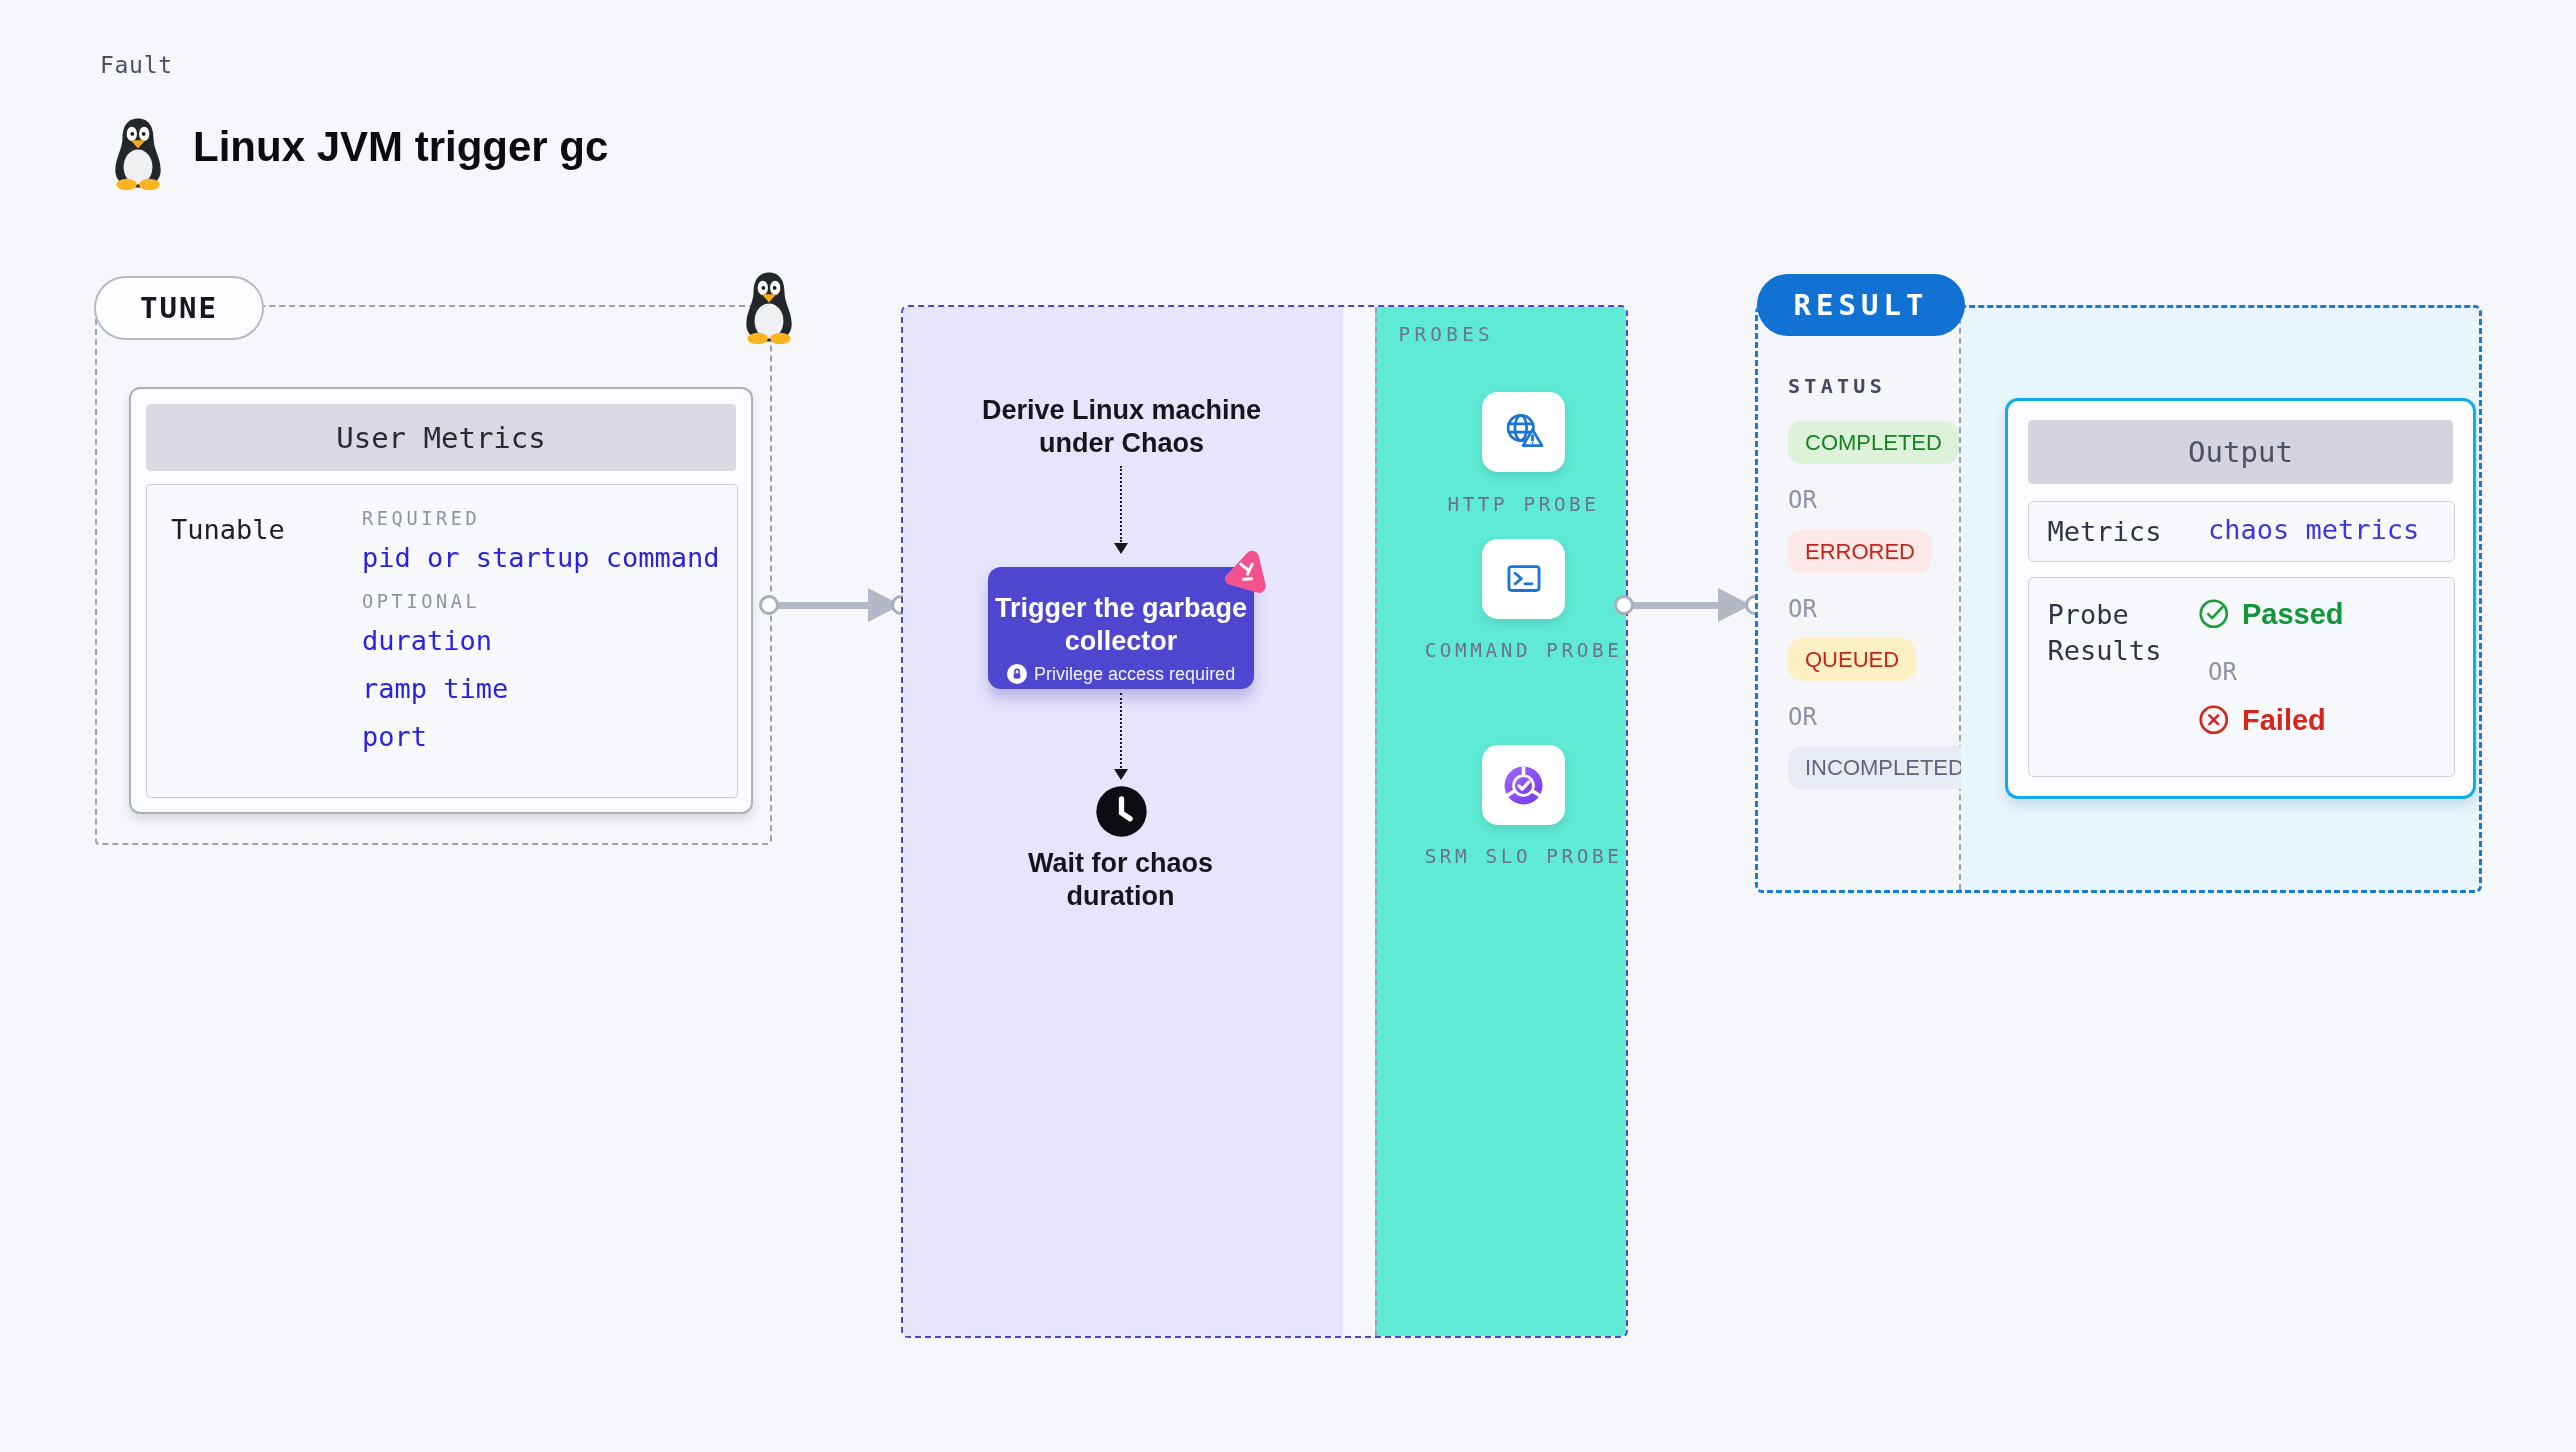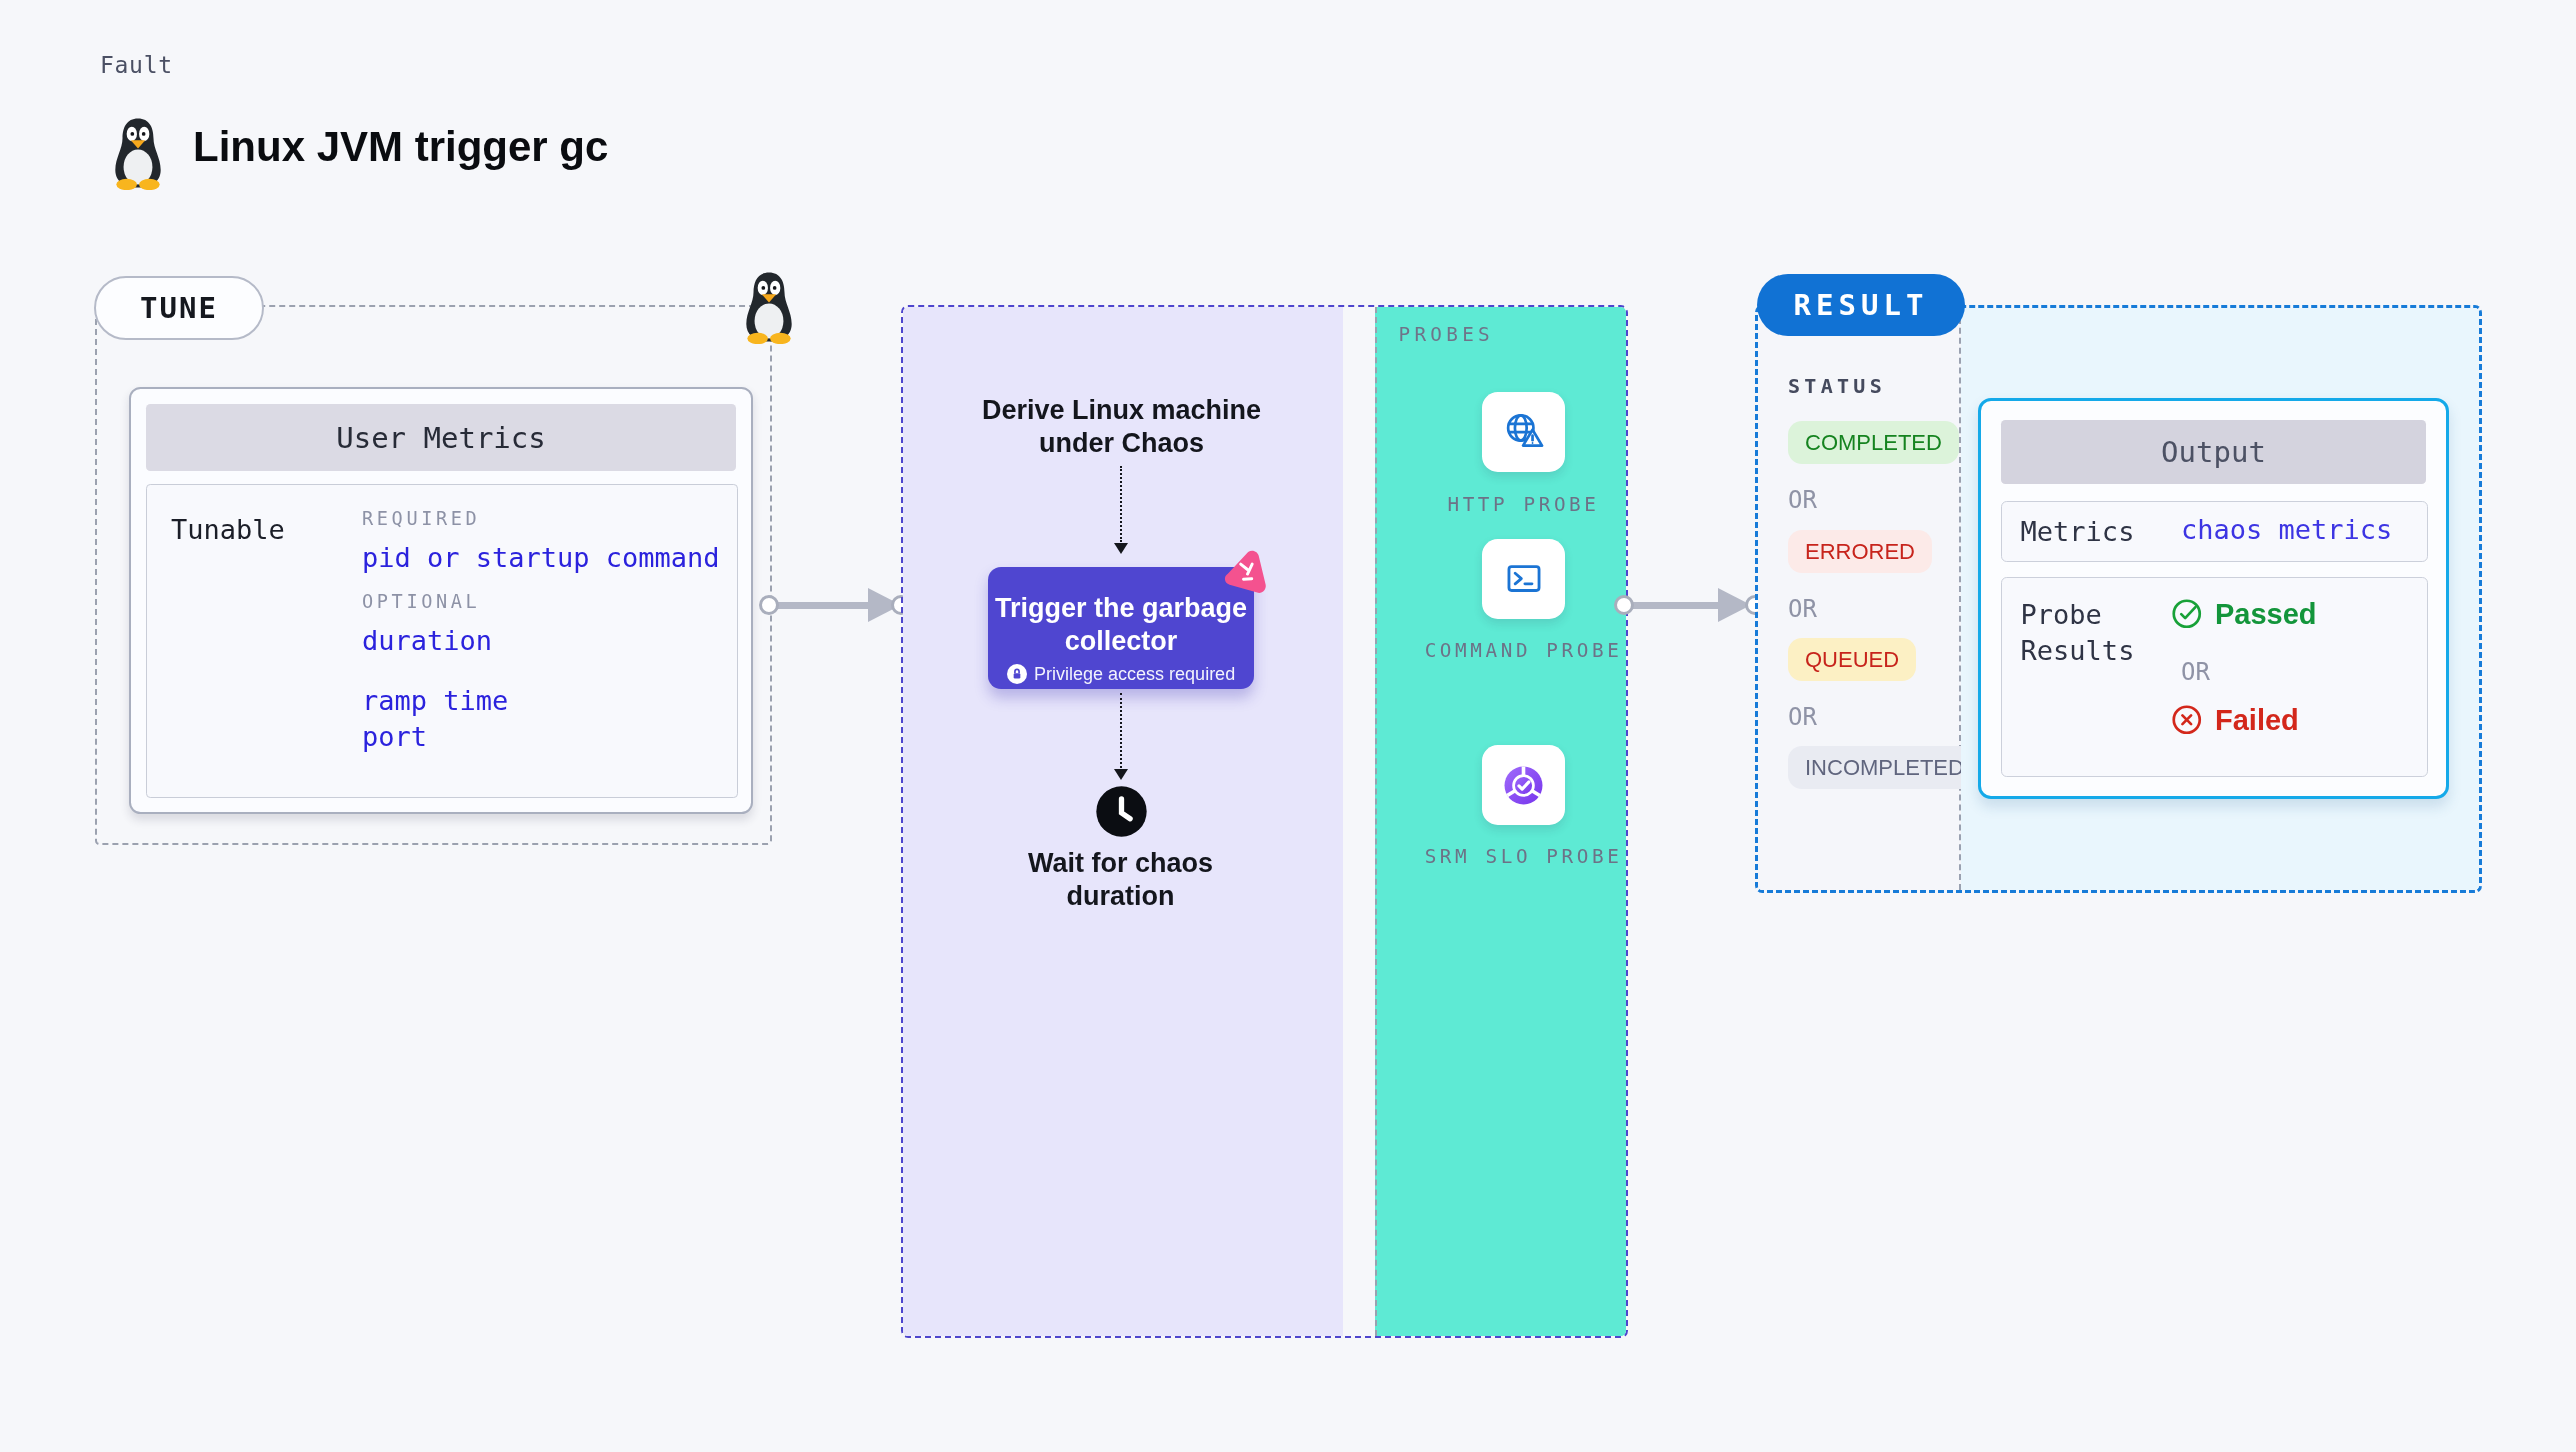--- a/index.html
+++ b/index.html
@@ -120,21 +120,21 @@
   </svg>
 
   <div class="abs ui-card" style="left:129px;top:387px;width:620px;height:423px;">
     <div class="abs mono ui-header" style="left:15px;top:15px;width:590px;height:67px;">User Metrics</div>
     <div class="abs ui-body" style="left:15px;top:95px;width:590px;height:312px;">
       <div class="abs mono row-label" style="left:24px;top:17px;margin-top:12px;">Tunable</div>
       <div class="abs mono field-heading" style="left:215px;top:23px;">REQUIRED</div>
       <div class="abs mono field-value" style="left:215px;top:57px;">pid or startup command</div>
       <div class="abs mono field-heading" style="left:215px;top:106px;">OPTIONAL</div>
       <div class="abs mono field-value" style="left:215px;top:140px;">duration</div>
-      <div class="abs mono field-value" style="left:215px;top:200px;text-align:right;">ramp time</div>
+      <div class="abs mono field-value" style="left:215px;top:188px;text-align:right;">ramp time</div>
       <div class="abs mono field-value" style="left:215px;top:236px;">port</div>
     </div>
   </div>
 
   <div class="abs arrow-line" style="left:769px;top:602px;width:106px;"></div>
   <div class="abs arrow-head" style="left:868px;top:588px;"></div>
   <div class="abs node-dot" style="left:759px;top:595px;"></div>
   <div class="abs node-dot" style="left:891px;top:595px;"></div>
 
   <div class="abs exec-box" style="left:901px;top:305px;width:723px;height:1029px;">
@@ -230,21 +230,21 @@
       <div class="abs status-badge badge-completed sans" style="left:30px;top:113px;">COMPLETED</div>
       <div class="abs mono or-label" style="left:30px;top:178px;">OR</div>
       <div class="abs status-badge badge-errored sans" style="left:30px;top:222px;">ERRORED</div>
       <div class="abs mono or-label" style="left:30px;top:287px;">OR</div>
       <div class="abs status-badge badge-queued sans" style="left:30px;top:330px;">QUEUED</div>
       <div class="abs mono or-label" style="left:30px;top:395px;">OR</div>
       <div class="abs status-badge badge-incompleted sans" style="left:30px;top:438px;">INCOMPLETED</div>
     </div>
 
     <div class="result-right">
-      <div class="abs output-card" style="left:17px;top:90px;width:465px;height:395px;">
+      <div class="abs output-card" style="left:44px;top:90px;width:465px;height:395px;">
         <div class="abs mono output-header" style="left:20px;top:18.6px;width:425px;height:64px;">Output</div>
 
         <div class="abs output-row" style="left:20px;top:100px;width:425px;height:59px;">
           <span class="abs mono out-label" style="left:18.6px;top:11.5px;">Metrics</span>
           <span class="abs mono out-link" style="left:179px;top:11.5px;">chaos metrics</span>
         </div>
 
         <div class="abs output-row" style="left:20px;top:176px;width:425px;height:198px;">
           <div class="abs mono out-label" style="left:18.6px;top:18.6px;width:143px;">Probe Results</div>
 

